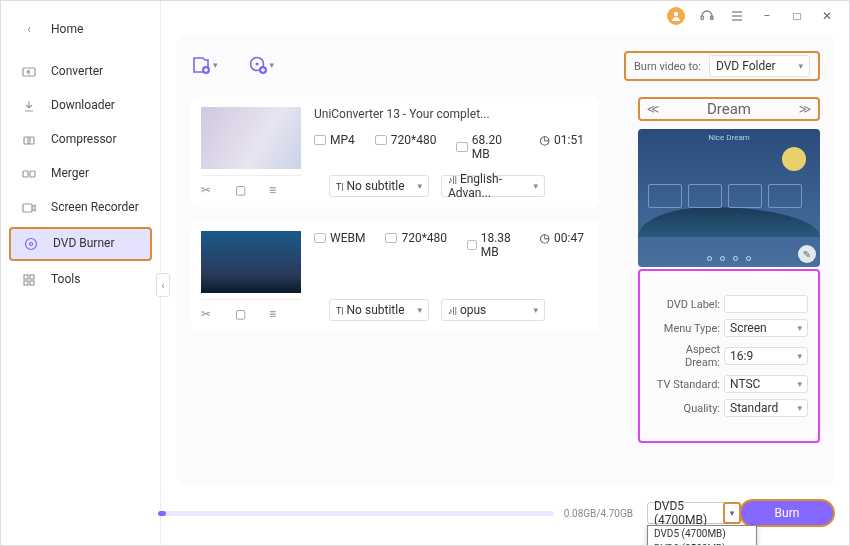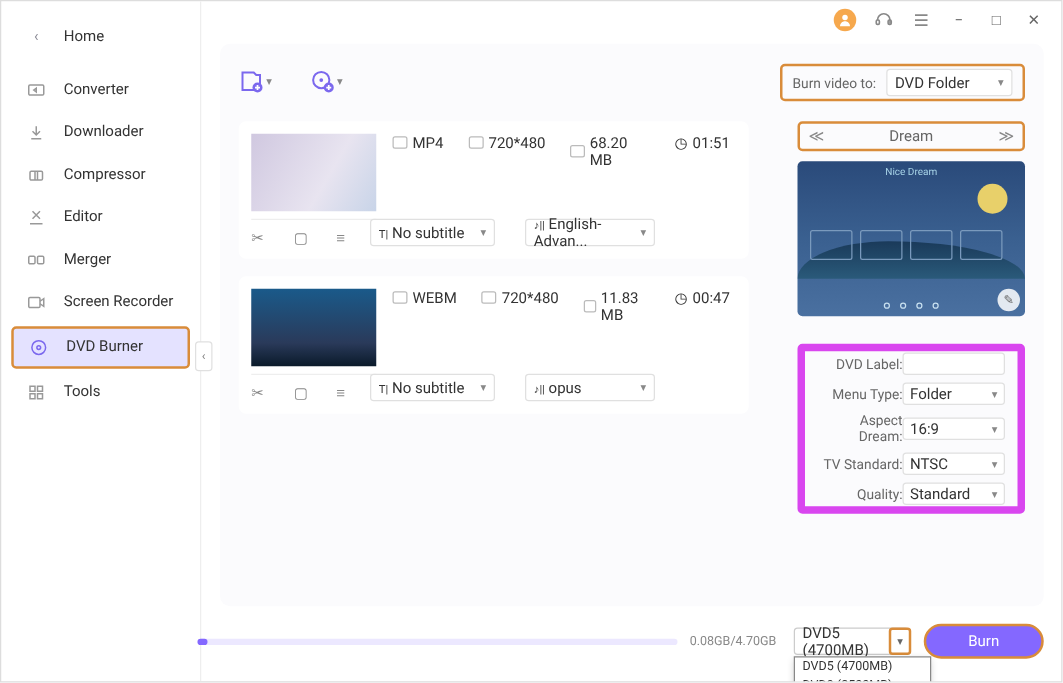--- a/index.html
+++ b/index.html
@@ -25,48 +25,48 @@
 .thumb{width:100px;height:62px;display:inline-block;vertical-align:top}
 .thumb.t1{background:linear-gradient(120deg,#d0c8e0 0%,#e8e4f0 60%,#c8d4e8 100%)}
 .thumb.t2{background:linear-gradient(180deg,#1a5a8a 0%,#2a3a5a 70%,#0a1a2a 100%)}
 .fmeta{display:inline-block;vertical-align:top;margin-left:10px;width:270px}
 .ftitle{font-size:12px;color:#444;margin-bottom:12px}
 .finfo{display:flex;gap:20px;color:#aaa;font-size:11px;align-items:flex-start}
 .finfo span{display:flex;align-items:center;gap:4px}
 .ficon{width:12px;height:10px;border:1px solid #bbb;border-radius:2px}
 .actions{position:absolute;left:10px;bottom:10px;display:flex;gap:20px;width:100px;height:22px;align-items:center;border-top:1px solid #eee;padding-top:6px}
 .actions .ac{width:14px;height:14px;color:#888}
-.controls{position:absolute;left:105px;bottom:10px;display:flex;gap:24px}
+.controls{position:absolute;left:138px;bottom:10px;display:flex;gap:12px}
 .sel{height:22px;border:1px solid #e0e0e0;border-radius:3px;padding:0 6px;background:#fff;display:flex;align-items:center;justify-content:space-between;color:#666;font-size:11px}
 .sel.sub{width:100px}
 .sel.aud{width:104px}
 .preview-area{position:absolute;right:15px;top:62px;width:182px}
 .nav-row{display:flex;align-items:center;justify-content:space-between;height:24px;margin-bottom:8px;border:2px solid #d98c3a;border-radius:4px;padding:0 4px}
 .nav-arrow{width:18px;height:18px;display:flex;align-items:center;justify-content:center;color:#888;cursor:pointer}
-.nav-title{font-size:12px;color:#666}
-.preview-canvas{width:182px;height:124px;margin-bottom:22px;position:relative;border-radius:4px;background:linear-gradient(180deg,#2a4a7a 0%,#3a6090 50%,#4a70a0 100%);overflow:hidden}
+.nav-title{font-size:15px;color:#666}
+.preview-canvas{width:182px;height:138px;margin-bottom:2px;position:relative;border-radius:4px;background:linear-gradient(180deg,#2a4a7a 0%,#3a6090 50%,#4a70a0 100%);overflow:hidden}
 .preview-canvas .bar{position:absolute;top:4px;left:50%;transform:translateX(-50%);font-size:8px;color:#a8d4e8}
 .preview-canvas .sun{position:absolute;right:14px;top:18px;width:24px;height:24px;border-radius:50%;background:#e8d06a}
 .preview-canvas .hills{position:absolute;left:0;right:0;bottom:30px;height:30px;background:linear-gradient(180deg,#1a3a5a 0%,#2a5a7a 100%);border-radius:40% 60% 0 0/100% 100% 0 0}
 .preview-canvas .boxes{position:absolute;left:10px;top:55px;display:flex;gap:6px}
 .preview-canvas .bx{width:34px;height:24px;border:1px solid #7a9abd;border-radius:2px}
 .preview-canvas .dots{position:absolute;left:50%;bottom:6px;transform:translateX(-50%);display:flex;gap:8px}
 .preview-canvas .dt{width:5px;height:5px;border:1px solid #c8e0f0;border-radius:50%}
 .preview-canvas .edit{position:absolute;right:4px;bottom:4px;width:18px;height:18px;background:rgba(255,255,255,.85);border-radius:50%;display:flex;align-items:center;justify-content:center;font-size:10px;color:#666}
-.opts{border:6px solid #d946ef;border-radius:4px;padding:1px 10px}
+.opts{border:2px solid #d946ef;border-radius:4px;padding:24px 10px}
 .opt-row{display:flex;align-items:center;justify-content:space-between;margin-bottom:6px}
 .opt-row:last-child{margin-bottom:0}
 .opt-label{color:#666;font-size:11px;width:70px;text-align:right}
 .opt-sel{width:84px;height:18px;border:1px solid #e0e0e0;border-radius:3px;padding:0 5px;background:#fff;display:flex;align-items:center;justify-content:space-between;font-size:10px;color:#555}
 .opt-input{width:84px;height:18px;border:1px solid #e0e0e0;border-radius:3px;background:#fff}
 .footer{position:absolute;left:157px;right:14px;bottom:12px;height:40px;display:flex;align-items:center}
 .progress{flex:1;height:5px;background:#ece8ff;border-radius:3px;position:relative;margin-right:10px}
 .progress .fill{position:absolute;left:0;top:0;bottom:0;width:2%;background:#8468ff;border-radius:3px}
 .progress-text{font-size:10px;color:#888;margin-right:14px}
-.disc-wrap{position:relative;margin-right:12px}
+.disc-wrap{position:relative;}
 .disc-sel{width:92px;height:22px;border:1px solid #ccc;border-radius:3px;padding:0 6px;display:flex;align-items:center;justify-content:space-between;font-size:10px;color:#444;background:#fff}
 .disc-chev{position:absolute;right:-2px;top:0;width:18px;height:22px;border:2px solid #d98c3a;border-radius:3px;display:flex;align-items:center;justify-content:center;font-size:9px;color:#666;background:#fff}
 .disc-menu{position:absolute;top:23px;left:0;width:110px;background:#fff;border:1px solid #888;box-shadow:0 2px 6px rgba(0,0,0,.2)}
 .disc-menu .mi{padding:2px 6px;font-size:10px;color:#333}
 .burn-btn{width:96px;height:28px;background:#8468ff;border-radius:14px;color:#fff;font-size:12px;display:flex;align-items:center;justify-content:center;cursor:pointer;border:2px solid #d98c3a}
 svg{display:block}
 </style>
 </head>
 <body>
 
@@ -123,28 +123,20 @@
         <svg width="14" height="14" viewBox="0 0 14 14" fill="none" stroke="#999" stroke-width="1.2">
           <rect x="2" y="4" width="10" height="7" rx="1"></rect>
           <path d="M6 4v7M8 4v7"></path>
         </svg>
       </span>
       <span>Compressor</span>
     </div>
   <div class="side-item">
       <span class="side-icon">
         <svg width="14" height="14" viewBox="0 0 14 14" fill="none" stroke="#999" stroke-width="1.2">
-          <path d="M4 2l6 6M4 8l6-6M2 12h10"></path>
-        </svg>
-      </span>
-      <span>Editor</span>
-    </div>
-  <div class="side-item">
-      <span class="side-icon">
-        <svg width="14" height="14" viewBox="0 0 14 14" fill="none" stroke="#999" stroke-width="1.2">
           <rect x="1" y="4" width="5" height="6" rx="1"></rect>
           <rect x="8" y="4" width="5" height="6" rx="1"></rect>
         </svg>
       </span>
       <span>Merger</span>
     </div>
   <div class="side-item">
       <span class="side-icon">
         <svg width="14" height="14" viewBox="0 0 14 14" fill="none" stroke="#999" stroke-width="1.2">
           <rect x="1" y="3" width="9" height="8" rx="1"></rect>
@@ -203,20 +195,21 @@
     <div class="burn-to-select">
         <span>DVD Folder</span>
         <span class="chev">▾</span>
       </div>
   </div>
 
   <div class="file-list">
     <div class="file-card">
       <div class="thumb t1"></div>
       <div class="fmeta">
+        <div class="ftitle">UniConverter 13 - Your complet...</div>
         <div class="finfo">
           <span>
               <span class="ficon"></span>
               <span>MP4</span>
             </span>
           <span>
               <span class="ficon"></span>
               <span>720*480</span>
             </span>
           <span>
@@ -253,21 +246,21 @@
           <span>
               <span class="ficon"></span>
               <span>WEBM</span>
             </span>
           <span>
               <span class="ficon"></span>
               <span>720*480</span>
             </span>
           <span>
               <span class="ficon"></span>
-              <span>11.83 MB</span>
+              <span>18.38 MB</span>
             </span>
           <span>
               <span>◷</span>
               <span>00:47</span>
             </span>
         </div>
       </div>
       <div class="actions">
         <span class="ac">✂</span>
         <span class="ac">▢</span>
@@ -311,21 +304,21 @@
       <div class="edit">✎</div>
     </div>
     <div class="opts">
       <div class="opt-row">
           <span class="opt-label">DVD Label:</span>
           <div class="opt-input"></div>
         </div>
       <div class="opt-row">
           <span class="opt-label">Menu Type:</span>
           <div class="opt-sel">
-            <span>Folder</span>
+            <span>Screen</span>
             <span class="chev">▾</span>
           </div>
         </div>
       <div class="opt-row">
           <span class="opt-label">Aspect Dream:</span>
           <div class="opt-sel">
             <span>16:9</span>
             <span class="chev">▾</span>
           </div>
         </div>

